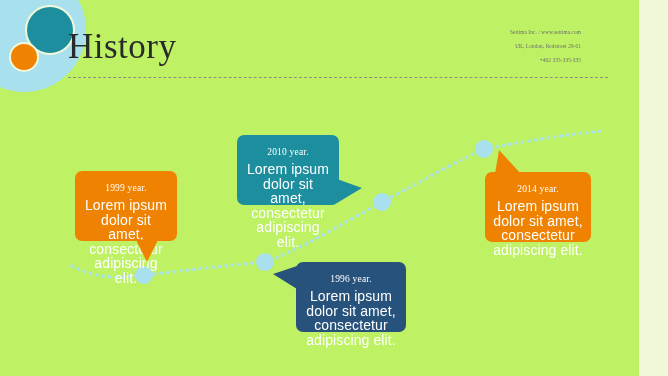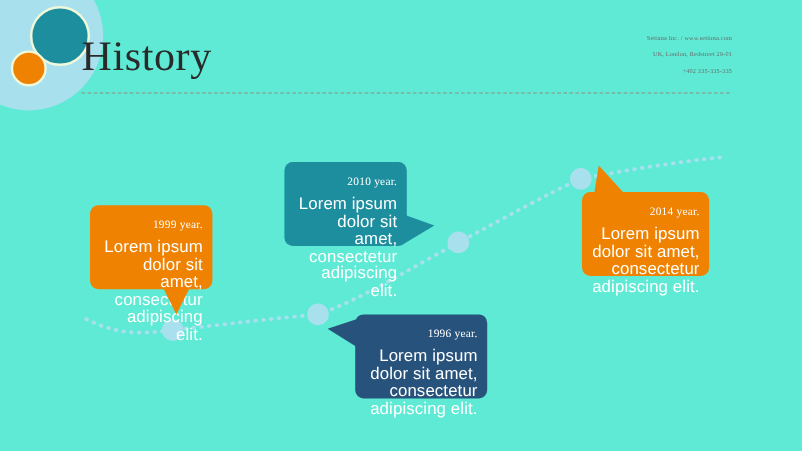--- a/index.html
+++ b/index.html
@@ -8,24 +8,25 @@
   }
   body {
     width: 668px;
     height: 376px;
     background: #f0f8da;
     font-family: "Liberation Sans", sans-serif;
     overflow: hidden;
   }
   .slide {
     position: relative;
-    width: 668px;
+    width: 600px;
     height: 376px;
-    background: #5eead4;
+    background: #bef264;
     overflow: hidden;
+    padding-left: 39px;
   }
 
   
   .deco-big {
     position: absolute;
     left: -38px;
     top: -32px;
     width: 124px;
     height: 124px;
     border-radius: 50%;
@@ -94,21 +95,21 @@
     top: 0;
     width: 668px;
     height: 376px;
   }
 
   
   .bubble {
     position: absolute;
     border-radius: 7px;
     color: #ffffff;
-    text-align: right;
+    text-align: center;
     box-sizing: border-box;
   }
   .bubble .yr {
     font-family: "Liberation Serif", serif;
     font-size: 9.5px;
     display: block;
     margin-bottom: 5px;
     letter-spacing: 0.2px;
   }
   .bubble .body {
@@ -157,21 +158,21 @@
   .b-2004 .tail {
     position: absolute;
     left: -23px; top: 4px;
     width: 0; height: 0;
     border-top: 8px solid transparent;
     border-bottom: 15px solid transparent;
     border-right: 24px solid #27527b;
   }
 
   .b-2014 {
-    left: 485px; top: 160px;
+    left: 485px; top: 172px;
     width: 106px; height: 70px;
     background: #ef8200;
     padding: 12px 8px 0 8px;
   }
   .b-2014 .tail {
     position: absolute;
     left: 10px; top: -22px;
     width: 0; height: 0;
     border-right: 22px solid transparent;
     border-left: 4px solid transparent;

